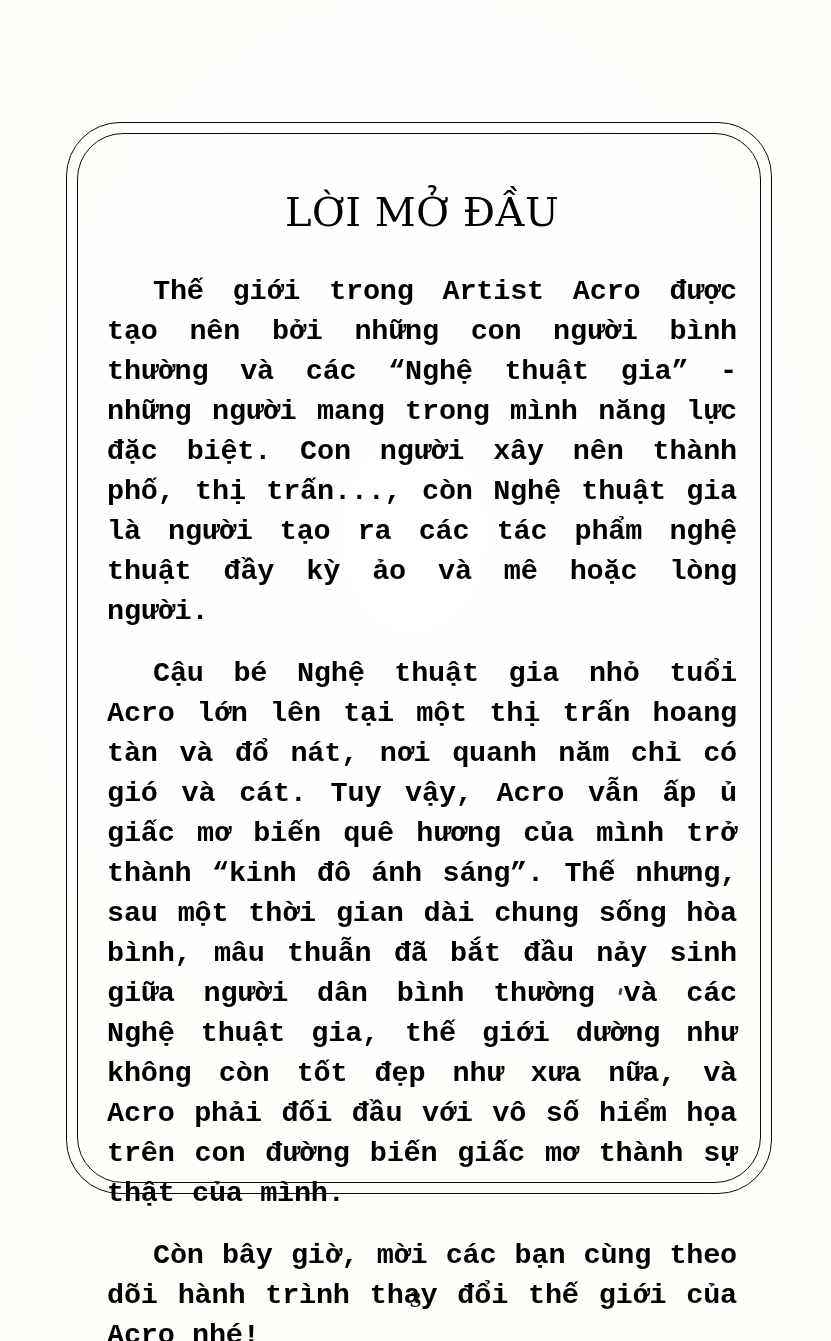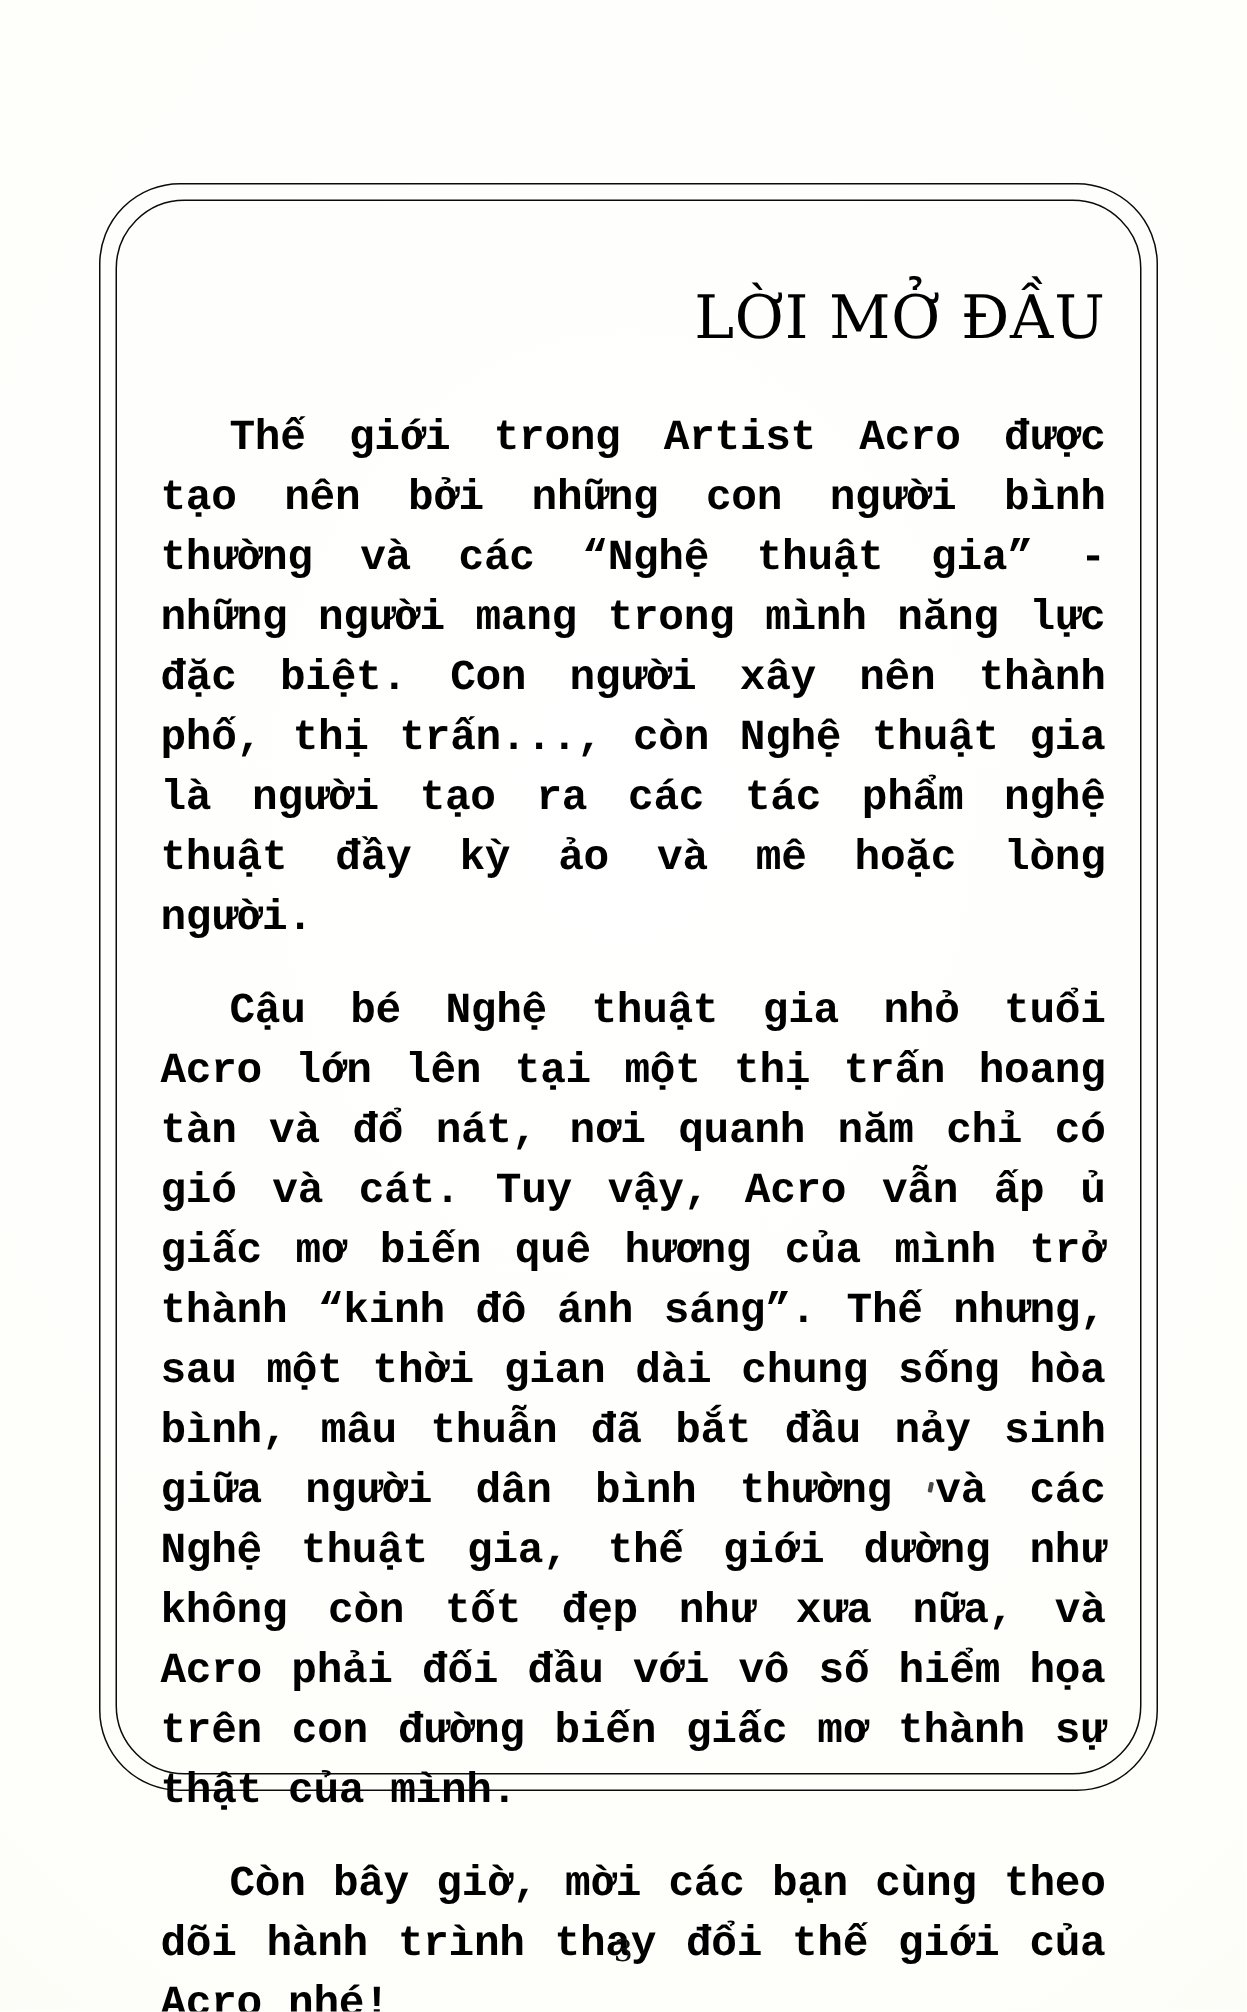--- a/index.html
+++ b/index.html
@@ -51,21 +51,21 @@
     left: 107px;
     top: 190px;
     width: 630px;
   }
 
   .doc-title {
     font-family: "DejaVu Serif", serif;
     font-size: 40px;
     line-height: 1.1;
     letter-spacing: 0.5px;
-    text-align: right;
+    text-align: center;
     color: #000;
     margin: 0 0 38px 0;
     font-weight: 400;
   }
 
   .para {
     font-family: Liberation Mono, monospace;
     font-size: 28.5px;
     line-height: 40px;
     color: #000;

